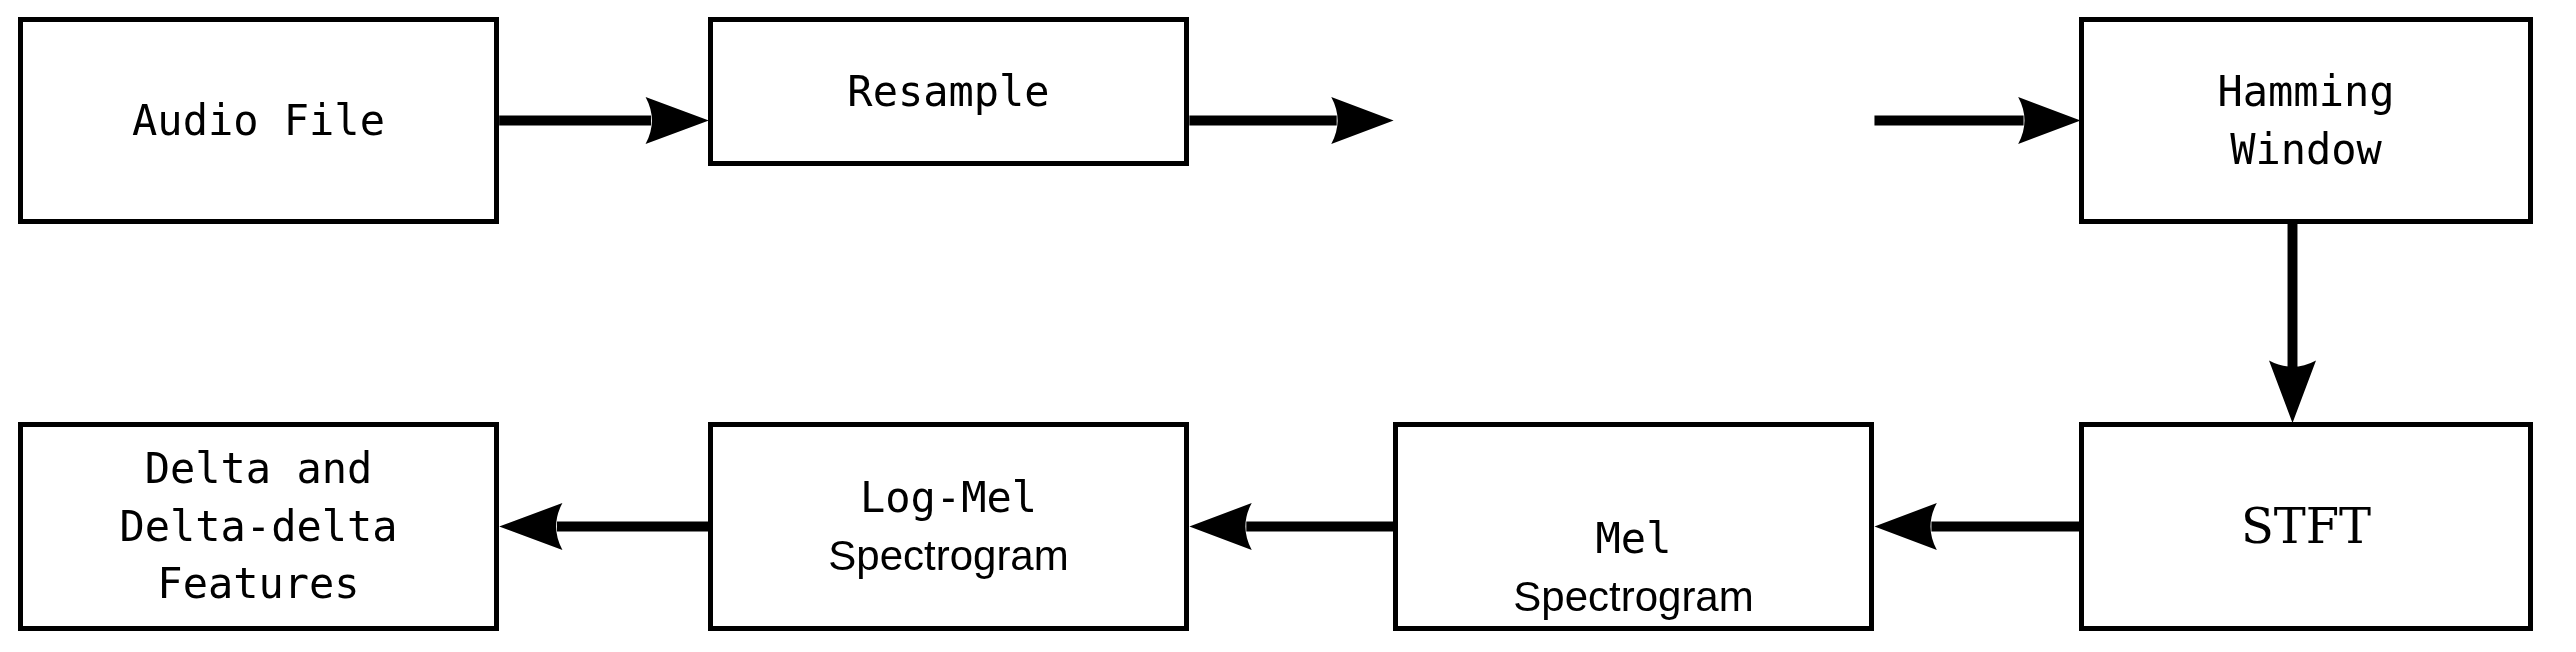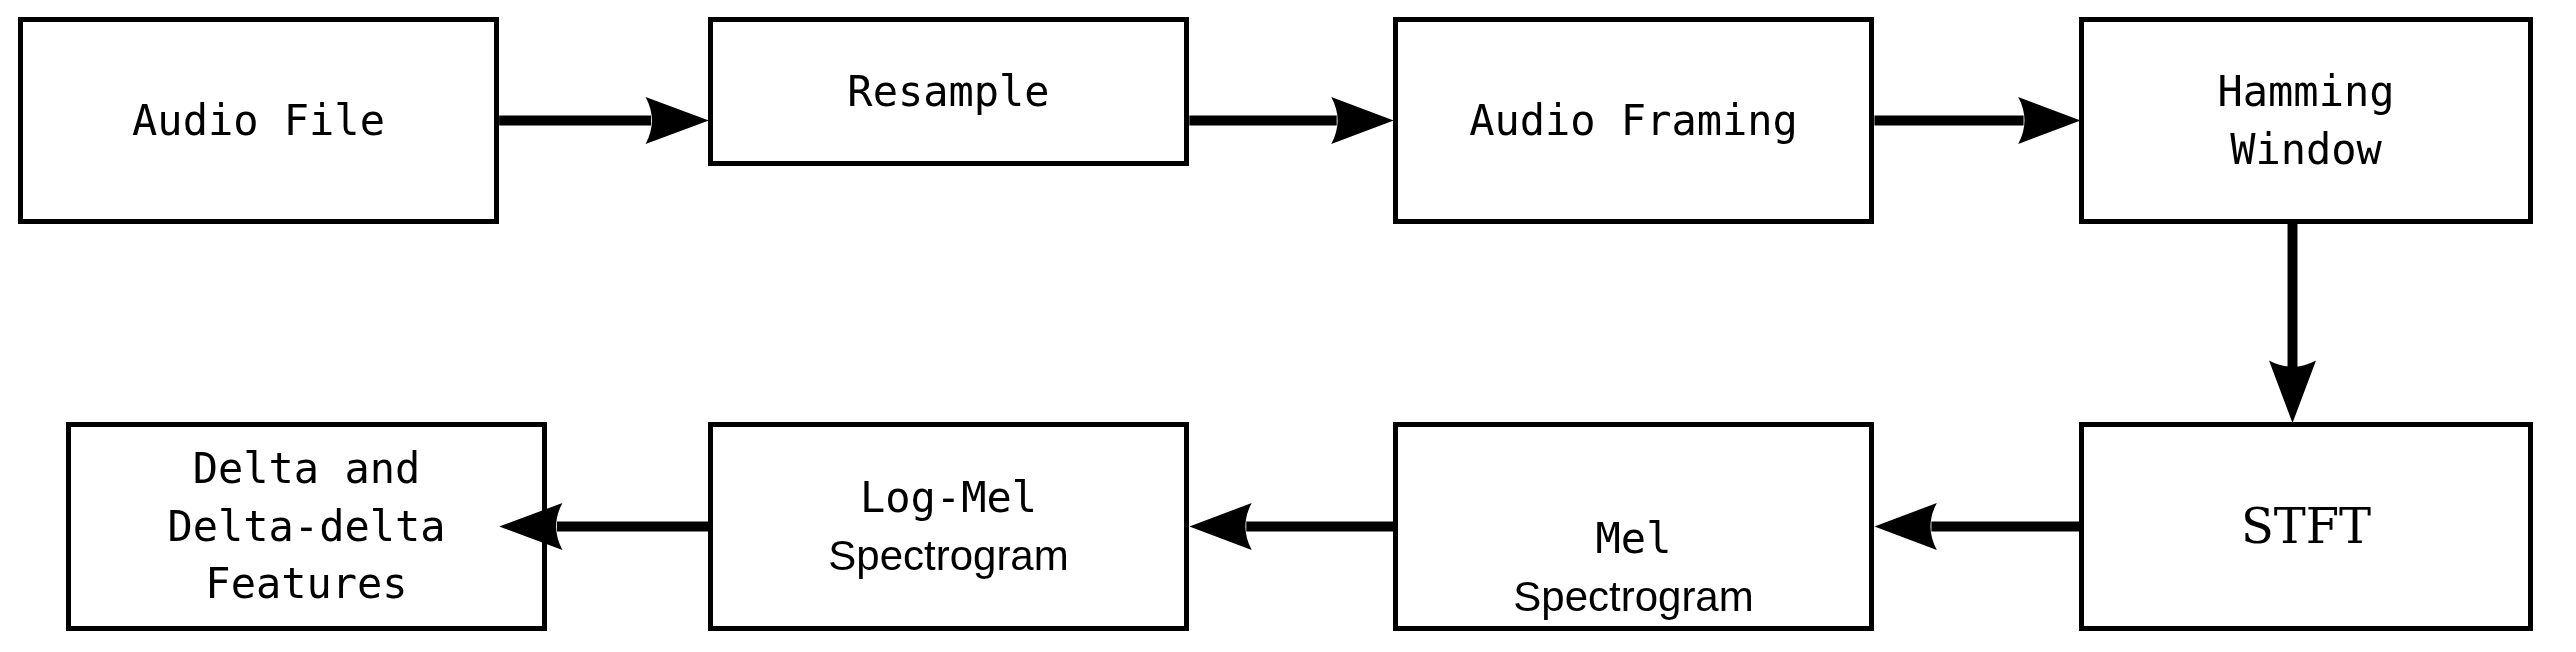--- a/index.html
+++ b/index.html
@@ -56,30 +56,27 @@
 <div id="canvas">
 
   <div class="node" style="left:18px; top:17px; width:481px; height:207px;">
     <span class="line">Audio File</span>
   </div>
 
   <div class="node" style="left:708px; top:17px; width:481px; height:149px;">
     <span class="line">Resample</span>
   </div>
 
-  <div class="node" style="left:1393px; top:17px; width:481px; height:207px;">
-    <span class="line">Audio Framing</span>
-  </div>
 
   <div class="node" style="left:2079px; top:17px; width:454px; height:207px;">
     <span class="line">Hamming</span>
     <span class="line">Window</span>
   </div>
 
-  <div class="node" style="left:18px; top:422px; width:481px; height:209px;margin-left:48px;">
+  <div class="node" style="left:18px; top:422px; width:481px; height:209px;">
     <span class="line">Delta and</span>
     <span class="line">Delta-delta</span>
     <span class="line">Features</span>
   </div>
 
   <div class="node" style="left:708px; top:422px; width:481px; height:209px;">
     <span class="line">Log-Mel</span>
     <span class="line sans">Spectrogram</span>
   </div>
 

